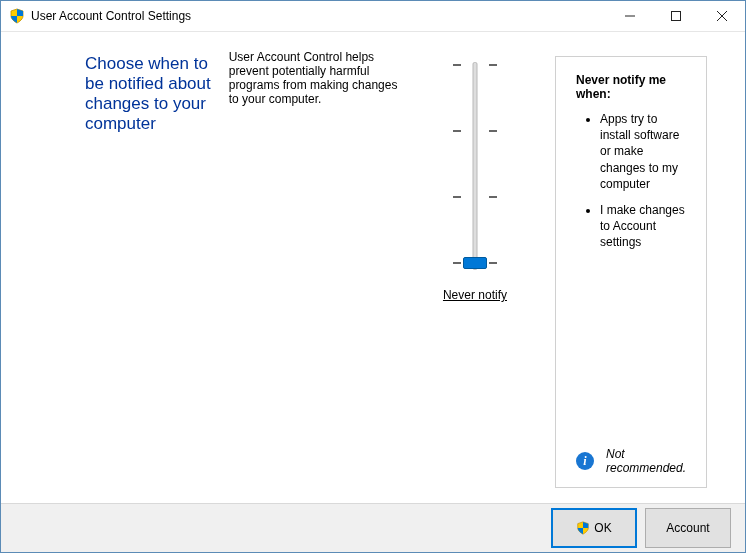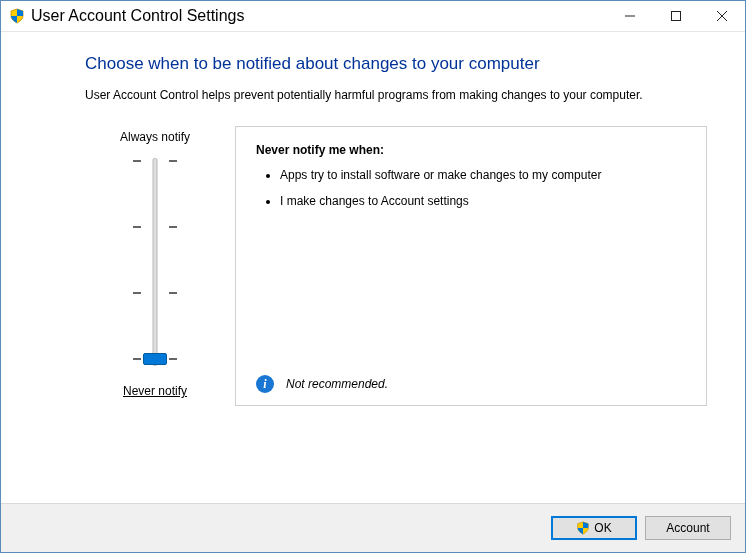--- a/index.html
+++ b/index.html
@@ -27,21 +27,21 @@
     border-bottom: 1px solid #e6e6e6;
     flex-shrink: 0;
   }
   .titlebar .app-icon {
     width: 16px; height: 16px;
     margin-right: 6px;
     display: inline-flex;
     align-items: center; justify-content: center;
   }
   .titlebar .title {
-    font-size: 16px;
+    font-size: 12px;
     color: #000;
   }
   .caption-buttons {
     margin-left: auto;
     display: flex;
     height: 100%;
   }
   .caption-btn {
     width: 46px;
     display: flex;
@@ -49,24 +49,24 @@
     justify-content: center;
     font-family: inherit;
     font-size: 13px;
     color: #222;
   }
   .caption-btn svg { stroke: #222; }
 
   
   .content {
     flex: 1;
-    padding: 18px 38px 0 84px;
+    padding: 18px 38px 15px 84px;
     box-sizing: border-box;
     display: flex;
-    flex-direction: column;
+    flex-direction: row;
   }
   .heading {
     color: #003399;
     font-size: 17px;
     font-weight: 400;
     margin: 4px 0 14px 0;
   }
   .description {
     font-size: 12px;
     color: #000;
@@ -203,21 +203,21 @@
     background: #f0f0f0;
     display: flex;
     align-items: center;
     justify-content: flex-end;
     padding: 0 14px;
     gap: 8px;
     flex-shrink: 0;
   }
   .btn {
     min-width: 86px;
-    height: 24px;
+    height: 40px;
     font-size: 12px;
     background: #e1e1e1;
     border: 1px solid #adadad;
     display: inline-flex;
     align-items: center;
     justify-content: center;
     gap: 4px;
     padding: 0 10px;
   }
   .btn.default {
@@ -261,21 +261,20 @@
   </div>
 </div>
 
 <div class="content">
   <div class="heading">Choose when to be notified about changes to your computer</div>
   <div class="description">User Account Control helps prevent potentially harmful programs from making changes to your computer.</div>
 
   <div class="mid">
 
     <div class="slider-col">
-      <div class="slider-label-top">Always notify</div>
       <div class="slider">
         <div class="slider-track"></div>
         <div class="slider-tick" style="top:8px;">
             <span></span>
             <span></span>
           </div>
         <div class="slider-tick" style="top:74px;">
             <span></span>
             <span></span>
           </div>

